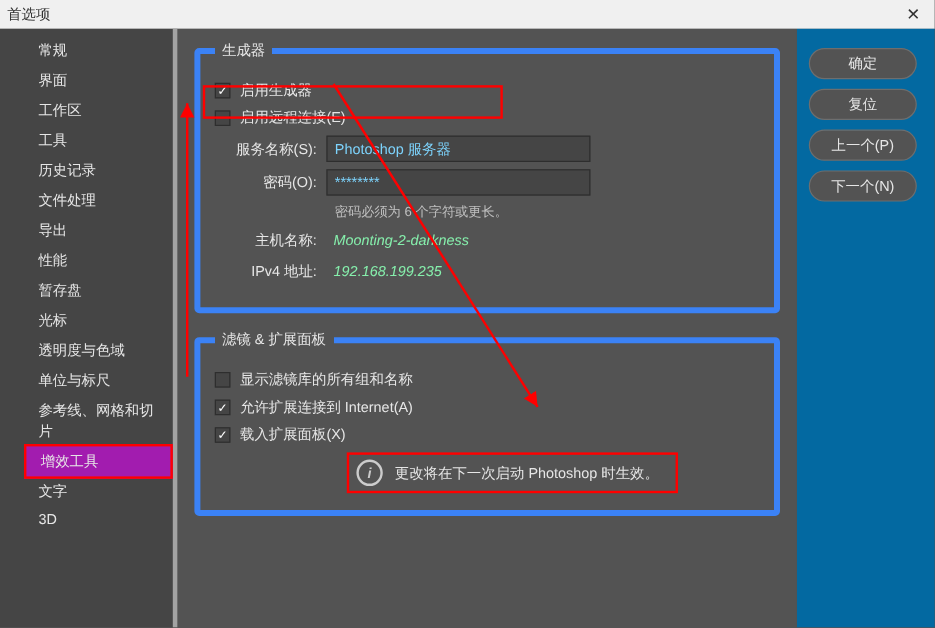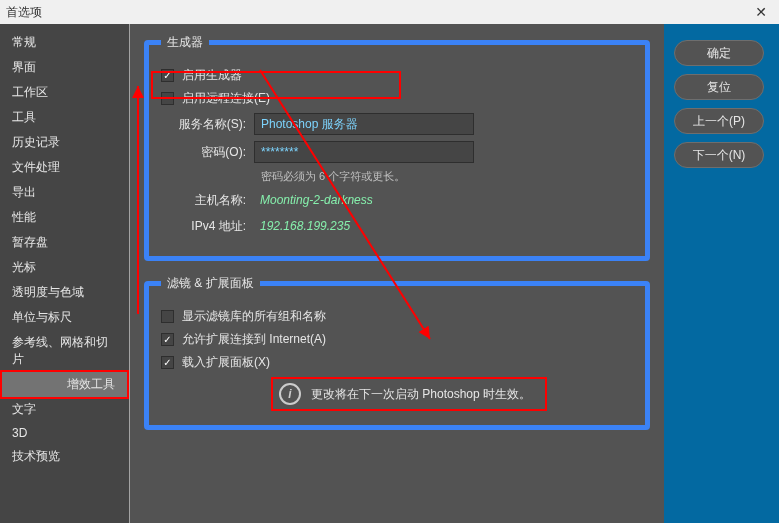--- a/index.html
+++ b/index.html
@@ -1,23 +1,23 @@
 <!DOCTYPE html>
 <html><head>
 <meta charset="utf-8">
 <style>
 * { box-sizing: border-box; margin: 0; padding: 0; font-family: "Microsoft YaHei", sans-serif; }
 body { background: #535353; width: 779px; height: 523px; overflow: hidden; }
 .titlebar { height: 24px; background: #f0f0f0; display: flex; align-items: center; padding: 0 6px; font-size: 12px; color: #333; gap: 32px; }
 .titlebar .title { flex: 1; }
 .close-x { font-size: 14px; cursor: pointer; padding: 0 6px; }
 .main { display: flex; height: 499px; }
-.sidebar { width: 130px; background: #454545; border-right: 1px solid #a3a3a3; padding-top: 6px; }
+.sidebar { width: 148px; background: #454545; border-right: 4px solid #a3a3a3; padding-top: 6px; padding-left: 20px; }
 .sidebar-item { padding: 4px 12px; font-size: 12px; color: #e6e6e6; cursor: pointer; }
-.sidebar-item.active { background: #737373; text-align: right; }
+.sidebar-item.active { background: #a21caf; }
 .sidebar-item.highlight { border: 2px solid #f00; margin: -2px 0; }
 .content { flex: 1; position: relative; padding: 10px 14px; background: #535353; color: #e6e6e6; font-size: 12px; }
 .rightbar { width: 115px; padding: 16px 10px; background: #0369a1; display: flex; flex-direction: column; gap: 8px; }
 .btn { width: 90px; height: 26px; border: 1px solid #6e6e6e; border-radius: 14px; background: #535353; color: #e6e6e6; font-size: 12px; cursor: pointer; }
 fieldset { border: 5px solid #3b82f6; border-radius: 4px; padding: 10px 8px 14px 12px; margin-bottom: 14px; position: relative; }
 legend { padding: 0 6px; font-size: 12px; color: #e6e6e6; }
 .row { display: flex; align-items: center; margin: 6px 0; gap: 8px; }
 .label-col { width: 85px; text-align: right; color: #e6e6e6; }
 .input { background: #454545; border: 1px solid #2e2e2e; color: #7dd3fc; padding: 3px 6px; width: 220px; font-size: 12px; }
 .input.readonly { background: transparent; border: none; color: #86efac; font-style: italic; }
@@ -48,21 +48,20 @@
     <div class="sidebar-item">导出</div>
     <div class="sidebar-item">性能</div>
     <div class="sidebar-item">暂存盘</div>
     <div class="sidebar-item">光标</div>
     <div class="sidebar-item">透明度与色域</div>
     <div class="sidebar-item">单位与标尺</div>
     <div class="sidebar-item">参考线、网格和切片</div>
     <div class="sidebar-item active highlight">增效工具</div>
     <div class="sidebar-item">文字</div>
     <div class="sidebar-item">3D</div>
-    <div class="sidebar-item">技术预览</div>
   </div>
 
   <div class="content">
     <fieldset style="position:relative;">
       <legend>生成器</legend>
       <div class="gen-highlight"></div>
       <div class="row">
         <span class="checkbox checked"></span>
         <span>启用生成器</span>
       </div>

